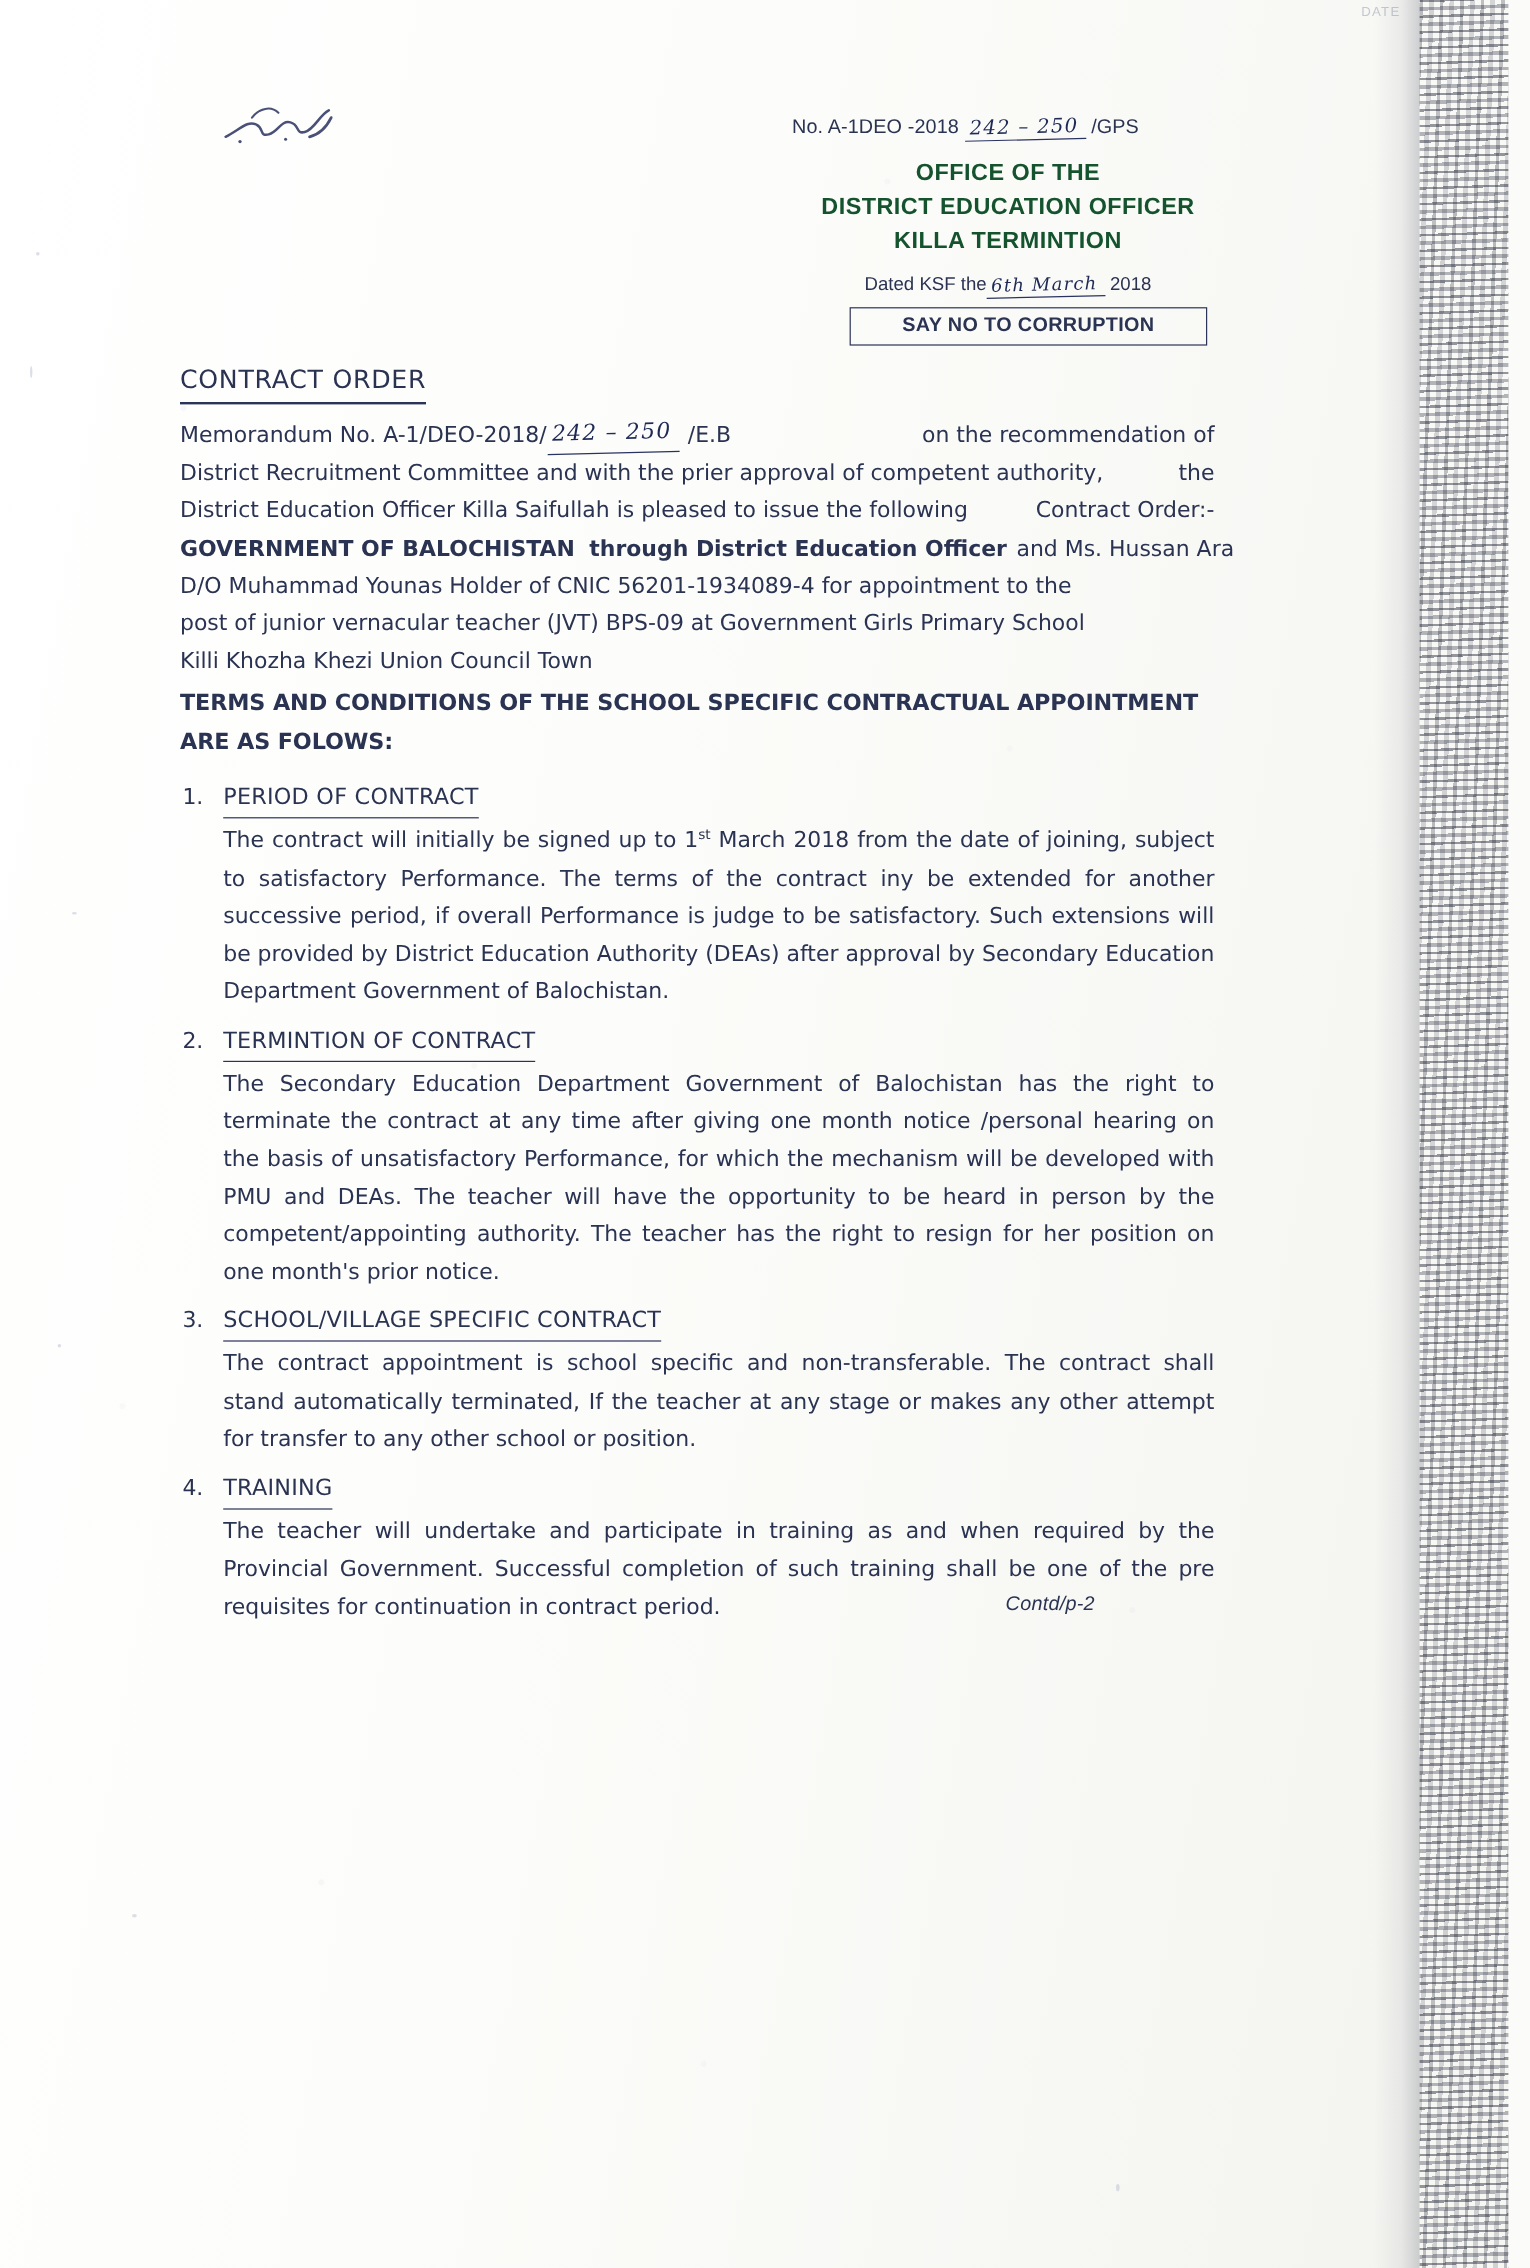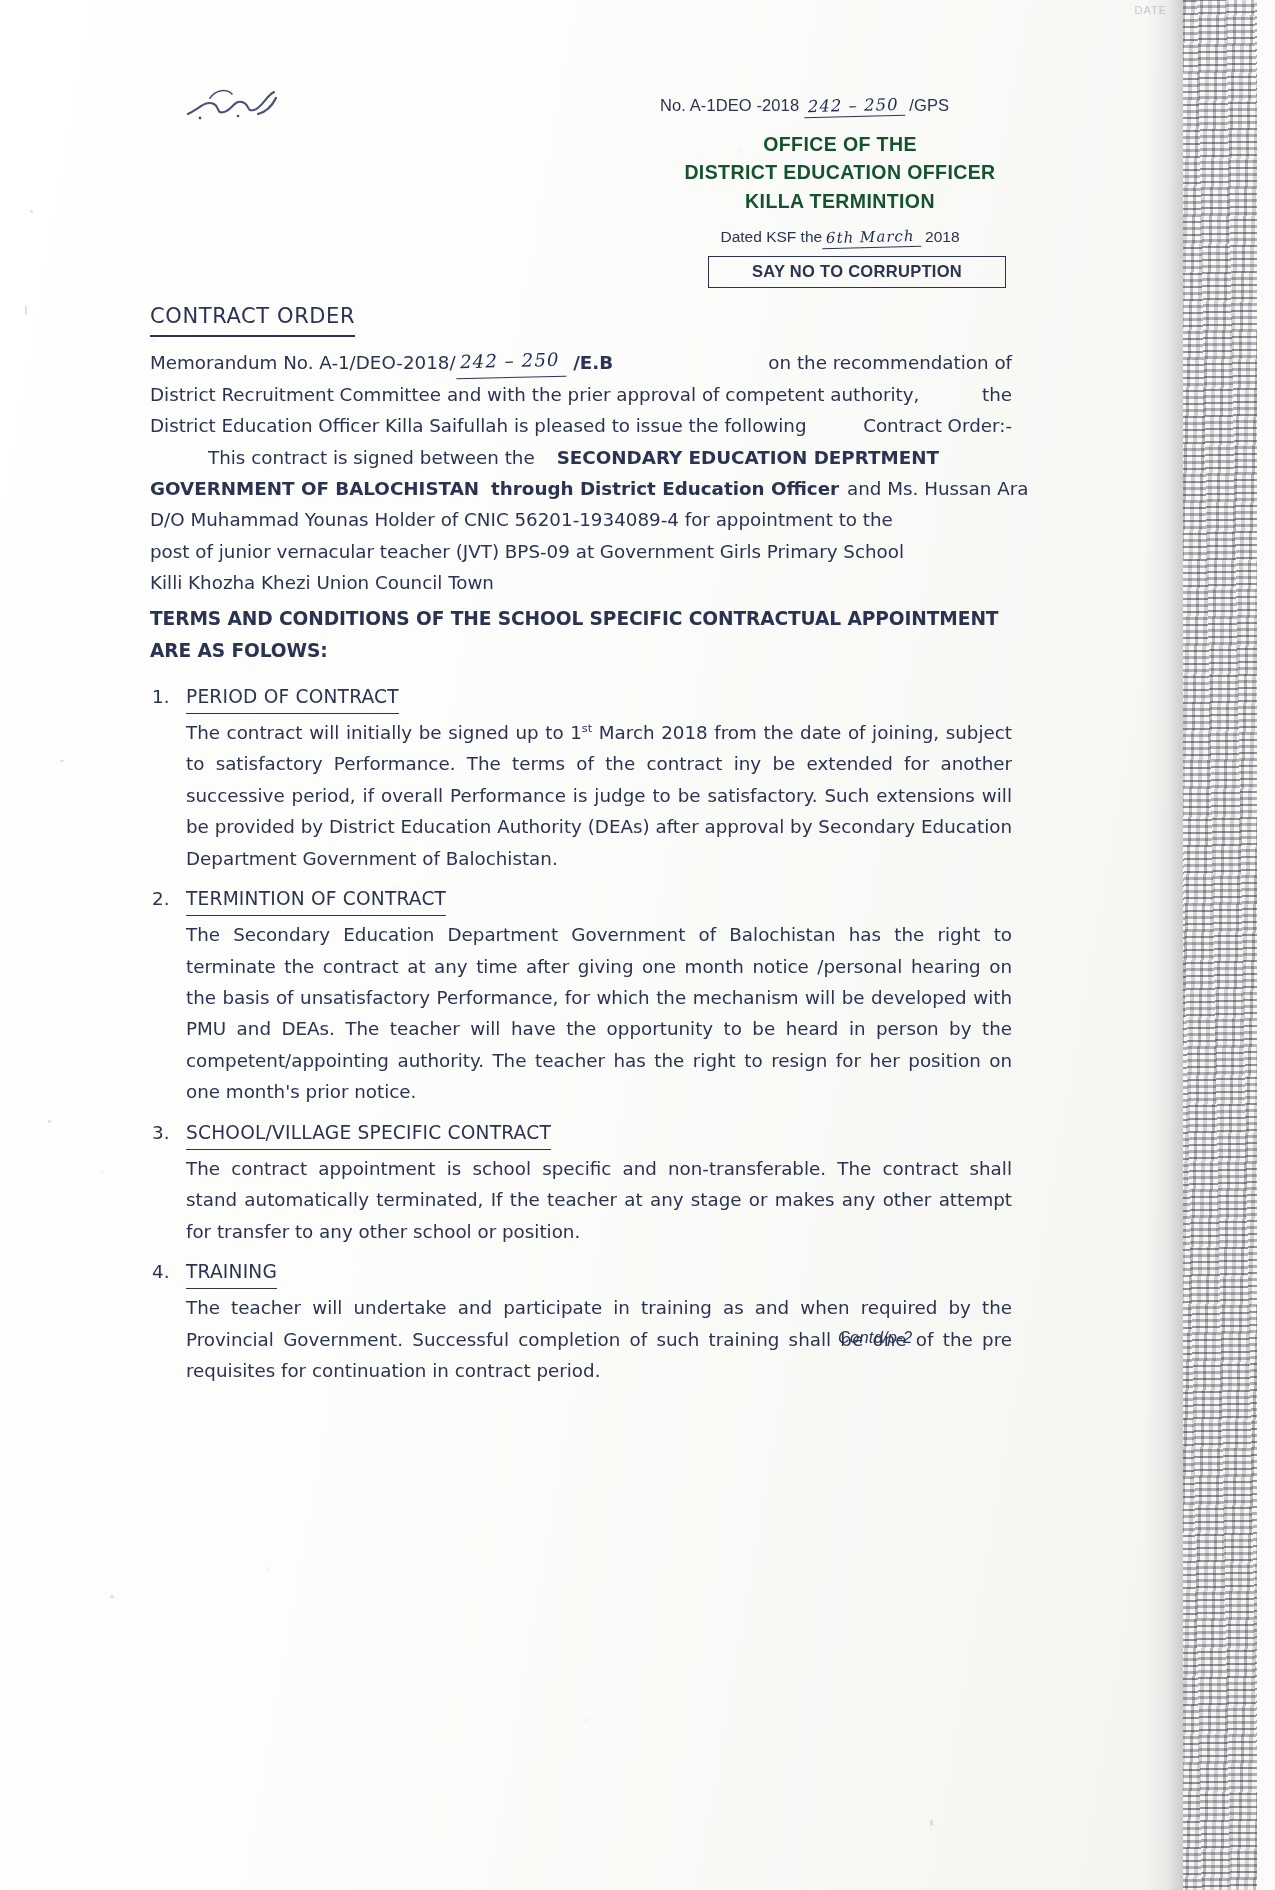--- a/index.html
+++ b/index.html
@@ -205,42 +205,37 @@
 
   <div id="body">
 
     <div>
       <span class="title-underline">CONTRACT ORDER</span>
     </div>
 
     <div style="display:flex;align-items:flex-end;white-space:nowrap;">
       <span>Memorandum No. A-1/DEO-2018/</span>
         <span class="hand">242 – 250</span>
-        <span style="margin-left:8px;font-weight:bold;">/E.B</span>
+        <span style="margin-left:8px;">/E.B</span>
       <span style="flex:1 1 auto;"></span>
       <span>on the recommendation of</span>
     </div>
 
     <div style="display:flex;white-space:nowrap;">
       <span>District Recruitment Committee and with the prier approval of competent authority,</span>
       <span style="flex:1 1 auto;"></span>
       <span>the</span>
     </div>
 
     <div style="display:flex;white-space:nowrap;">
       <span>District Education Officer Killa Saifullah is pleased to issue the following</span>
       <span style="flex:1 1 auto;"></span>
       <span>Contract   Order:-</span>
     </div>
 
-    <div style="display:flex;white-space:nowrap;padding-left:58px;">
-      <span>This contract is  signed  between  the</span>
-      <span style="flex:0 0 22px;"></span>
-      <span class="bold">SECONDARY  EDUCATION   DEPRTMENT</span>
-    </div>
 
     <div style="display:flex;white-space:nowrap;">
       <span class="bold">GOVERNMENT OF BALOCHISTAN</span>
       <span style="flex:0 0 12px;"></span>
       <span class="bold">through  District  Education  Officer</span>
       <span style="flex:0 0 8px;"></span>
       <span>and Ms. Hussan Ara</span>
     </div>
 
     <div style="white-space:nowrap;">D/O  Muhammad Younas Holder  of   CNIC   56201-1934089-4 for appointment  to  the</div>

